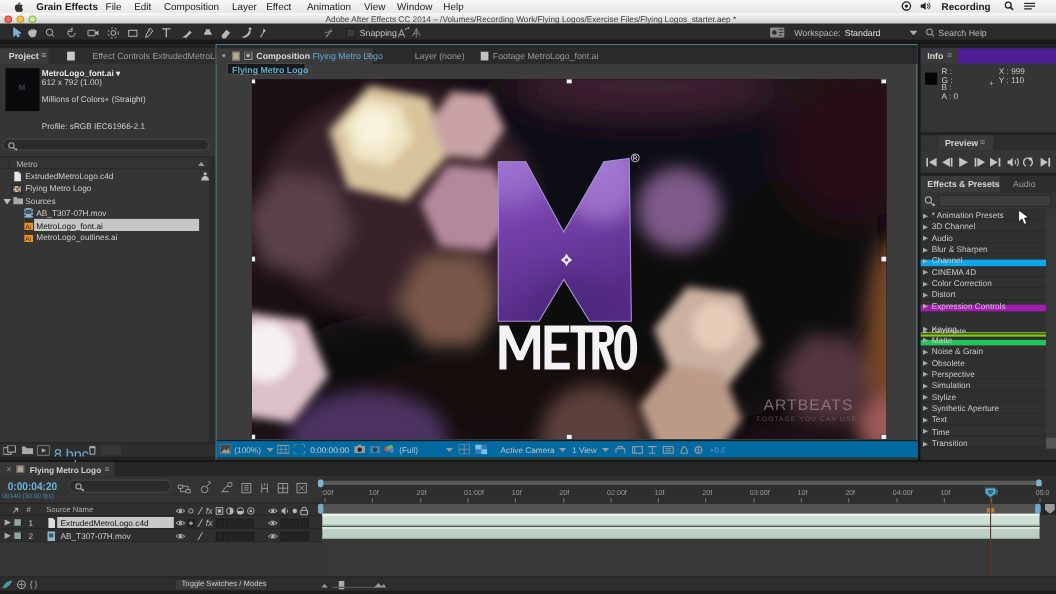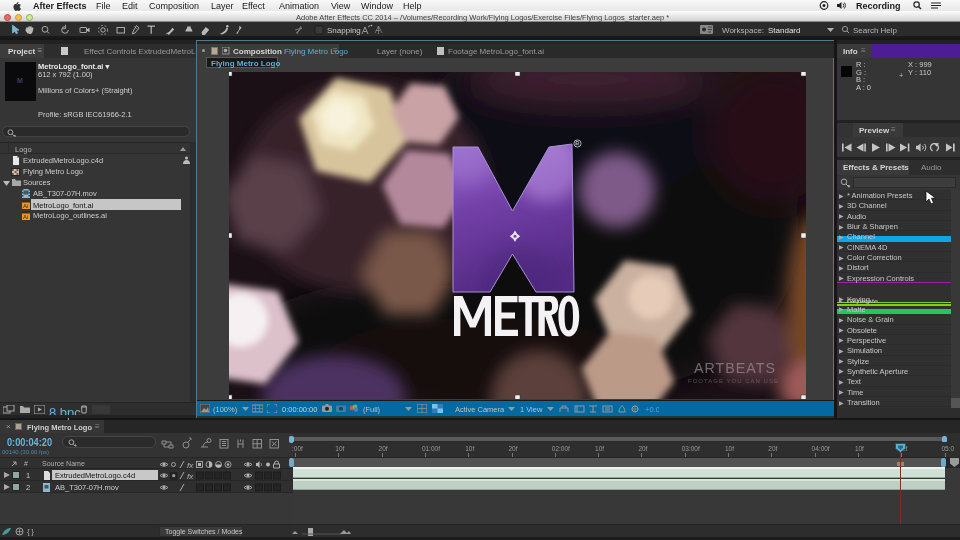--- a/index.html
+++ b/index.html
@@ -6,21 +6,21 @@
 .abs{position:absolute}
 body{position:relative}
 .txt{position:absolute;white-space:nowrap}
 </style></head>
 <body>
 
 <div class="abs" id="menubar" style="left:0;top:0;width:960px;height:11px;background:linear-gradient(#f8f8f8,#e8e8e8);color:#1a1a1a;font-size:9px;">
   <svg class="abs" style="left:13px;top:1.5px" width="8" height="9" viewBox="0 0 16 18">
       <path fill="#333" d="M11 0c.2 1.4-.4 2.7-1.2 3.6C9 4.6 7.7 5.3 6.5 5.2 6.3 3.9 7 2.6 7.7 1.8 8.5.9 9.9.1 11 0zM13.6 9.3c0-2.3 1.9-3.4 2-3.5-1.1-1.6-2.8-1.8-3.4-1.8-1.4-.2-2.8.9-3.5.9-.7 0-1.9-.9-3.1-.8C4 4.1 2.5 5 1.7 6.4c-1.6 2.8-.4 7 1.2 9.3.8 1.1 1.7 2.4 2.9 2.3 1.2 0 1.6-.8 3-.8s1.8.8 3.1.8c1.3 0 2.1-1.2 2.8-2.3.9-1.3 1.3-2.6 1.3-2.7-.1-.1-2.4-1-2.4-3.7z"></path>
     </svg>
-  <span class="txt" style="left:33px;top:1px;font-weight:bold">After Effects</span>
+  <span class="txt" style="left:33px;top:1px;font-weight:bold">Grain Effects</span>
   <span class="txt" style="left:96px;top:1px">File</span>
   <span class="txt" style="left:122px;top:1px">Edit</span>
   <span class="txt" style="left:149px;top:1px">Composition</span>
   <span class="txt" style="left:211px;top:1px">Layer</span>
   <span class="txt" style="left:242px;top:1px">Effect</span>
   <span class="txt" style="left:279px;top:1px">Animation</span>
   <span class="txt" style="left:331px;top:1px">View</span>
   <span class="txt" style="left:361px;top:1px">Window</span>
   <span class="txt" style="left:403px;top:1px">Help</span>
   <svg class="abs" style="left:819px;top:1px" width="10" height="9" viewBox="0 0 10 9">
@@ -117,21 +117,21 @@
 
   <div class="abs" style="left:2px;top:86px;width:188px;height:11px;background:#2a2a2a;border:1px solid #454545;border-radius:6px">
     <svg class="abs" style="left:4px;top:2px" width="9" height="8" viewBox="0 0 9 8">
         <circle cx="3.4" cy="3.2" r="2.4" fill="none" stroke="#aaa" stroke-width="1"></circle>
         <path d="M5.2 5l2 2" stroke="#aaa" stroke-width="1"></path>
         <path d="M7.2 6.2l1.3 1.3" stroke="#aaa" stroke-width="1.6"></path>
       </svg>
   </div>
 
   <div class="abs" style="left:0;top:102px;width:196px;height:12px;background:#333;border-top:1px solid #242424;border-bottom:1px solid #282828">
-    <span class="txt" style="left:15px;top:2px;font-size:7.5px;color:#b5b5b5">Logo</span>
+    <span class="txt" style="left:15px;top:2px;font-size:7.5px;color:#b5b5b5">Metro</span>
     <span class="abs" style="left:8px;top:0;width:1px;height:12px;background:#2a2a2a"></span>
     <svg class="abs" style="left:178px;top:3px" width="10" height="7">
         <path d="M2 5l3-4 3 4z" fill="#999"></path>
       </svg>
   </div>
 
   <div class="abs" style="left:0;top:114px;width:190px;height:248px;background:#353535;font-size:7.5px;color:#cecece">
 
     <svg class="abs" style="left:12px;top:2px" width="8" height="9">
         <path d="M1 0h4l2 2v7H1z" fill="#e8e8e8"></path>
@@ -475,21 +475,21 @@
         <span style="position:absolute;left:10px;top:1px;white-space:nowrap">CINEMA 4D</span>
       </div>
       <div style="position:absolute;left:0;top:62.10px;width:114px;height:10.35px;border-bottom:1px solid #2a2a2a">
         <span style="position:absolute;left:2px;top:1.5px;color:#aaa;font-size:6px">▶</span>
         <span style="position:absolute;left:10px;top:1px;white-space:nowrap">Color Correction</span>
       </div>
       <div style="position:absolute;left:0;top:72.45px;width:114px;height:10.35px;border-bottom:1px solid #2a2a2a">
         <span style="position:absolute;left:2px;top:1.5px;color:#aaa;font-size:6px">▶</span>
         <span style="position:absolute;left:10px;top:1px;white-space:nowrap">Distort</span>
       </div>
-      <div style="position:absolute;left:0;top:82.80px;width:114px;height:10.35px;border-bottom:1px solid #a21caf">
+      <div style="position:absolute;left:0;top:82.80px;width:114px;height:10.35px;border-bottom:6px solid #a21caf">
         <span style="position:absolute;left:2px;top:1.5px;color:#aaa;font-size:6px">▶</span>
         <span style="position:absolute;left:10px;top:1px;white-space:nowrap">Expression Controls</span>
       </div>
       <div style="position:absolute;left:0;top:106px;width:114px;height:10.35px;border-bottom:4px solid #84cc16">
         <span style="position:absolute;left:2px;top:1.5px;color:#aaa;font-size:6px">▶</span>
         <span style="position:absolute;left:10px;top:1px;white-space:nowrap">Generate</span>
       </div>
       <div style="position:absolute;left:0;top:103.50px;width:114px;height:10.35px;border-bottom:1px solid #2a2a2a">
         <span style="position:absolute;left:2px;top:1.5px;color:#aaa;font-size:6px">▶</span>
         <span style="position:absolute;left:10px;top:1px;white-space:nowrap">Keying</span>

